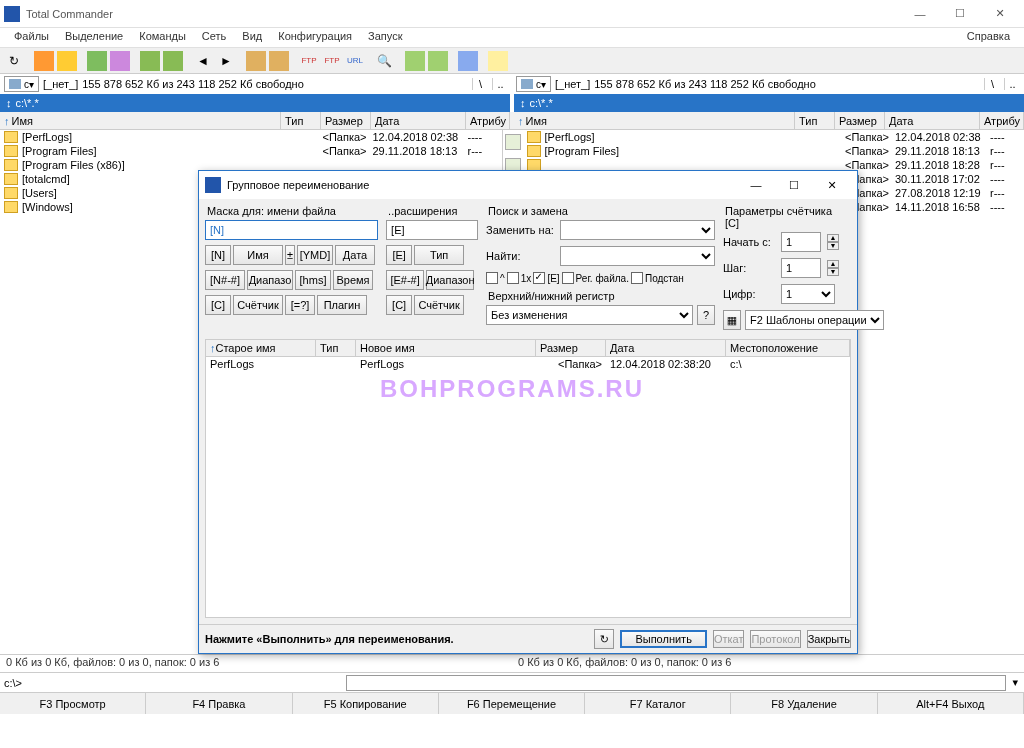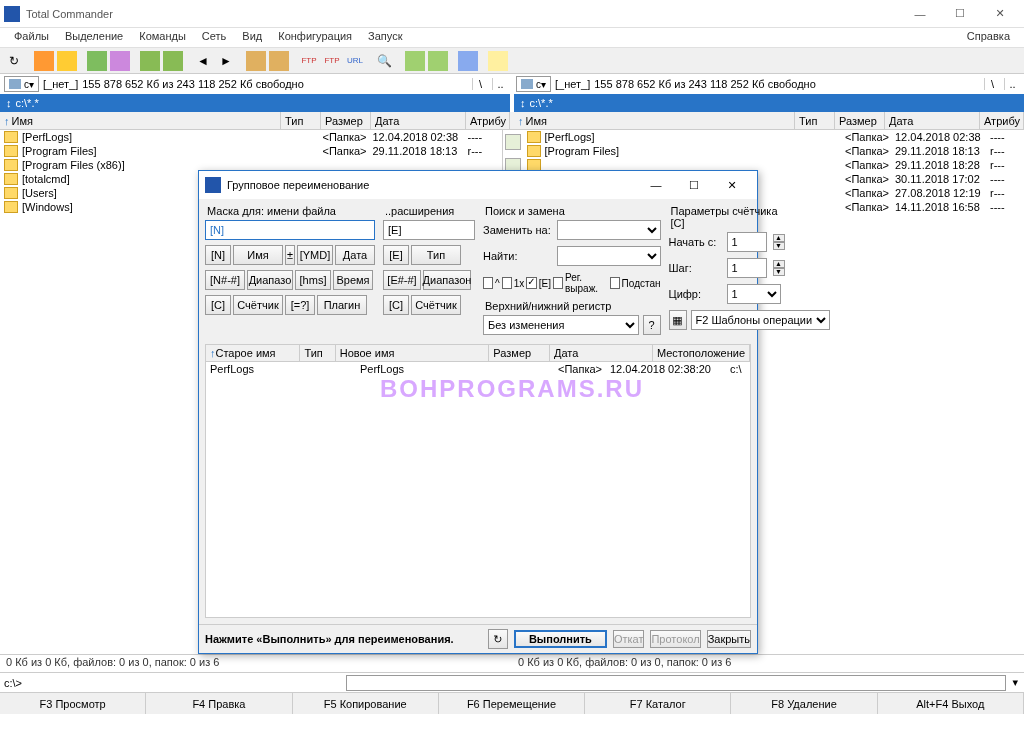--- a/index.html
+++ b/index.html
@@ -38,21 +38,21 @@
 .filerow .fattr { width: 30px; }
 .statusbar { height: 18px; display: flex; border-top: 1px solid #ccc; }
 .statushalf { flex: 1; padding: 1px 6px; font-size: 11px; color: #333; }
 .cmdbar { height: 20px; display: flex; align-items: center; padding: 0 4px; gap: 4px; border-top: 1px solid #ccc; }
 .cmdlbl { padding: 0 320px 0 0; }
 .cmdinput { flex: 1; border: 1px solid #999; height: 16px; background: #fff; }
 .fnbar { height: 22px; display: flex; border-top: 1px solid #ccc; }
 .fnbtn { flex: 1; border-right: 1px solid #ccc; display: flex; align-items: center; justify-content: center; font-size: 11px; background: #f0f0f0; }
 
 
-.dialog { position: absolute; left: 198px; top: 170px; width: 560px; height: 484px; background: #f0f0f0; border: 1px solid #2874c7; box-shadow: 2px 2px 8px rgba(0,0,0,0.3); display: flex; flex-direction: column; }
+.dialog { position: absolute; left: 198px; top: 170px; width: 660px; height: 484px; background: #f0f0f0; border: 1px solid #2874c7; box-shadow: 2px 2px 8px rgba(0,0,0,0.3); display: flex; flex-direction: column; }
 .dlgtitle { height: 28px; background: #fff; display: flex; align-items: center; padding: 0 6px; }
 .dlgtitle .icon { width: 16px; height: 16px; background: #2255aa; margin-right: 6px; }
 .dlgtitle .t { flex: 1; }
 .dlgtitle .winbtn { width: 38px; height: 22px; display: flex; align-items: center; justify-content: center; }
 .dlgbody { padding: 6px; display: flex; flex-direction: column; flex: 1; }
 .dlgrow1 { display: flex; gap: 8px; }
 .dlggroup { display: flex; flex-direction: column; gap: 3px; }
 .dlglbl { font-size: 11px; padding: 0 2px; }
 .dlginput { border: 1px solid #2874c7; background: #fff; height: 20px; padding: 0 4px; font-size: 11px; }
 .dlginput.small { border: 1px solid #999; }
@@ -63,21 +63,21 @@
 .chkbox { width: 12px; height: 12px; border: 1px solid #666; background: #fff; display: inline-block; }
 .chkbox.checked::after { content: "✓"; font-size: 10px; position: relative; top: -2px; }
 .listhdr { display: flex; background: #f0f0f0; border: 1px solid #ccc; height: 18px; margin-top: 6px; }
 .listhdr .lcol { border-right: 1px solid #ccc; padding: 1px 4px; font-size: 11px; display: flex; align-items: center; }
 .listbody { flex: 1; background: #fff; border: 1px solid #ccc; border-top: none; }
 .listrow { display: flex; padding: 1px 0; font-size: 11px; }
 .listrow .lcol { padding: 0 4px; }
 .dlgfooter { display: flex; align-items: center; padding: 4px 6px; gap: 6px; border-top: 1px solid #ccc; }
 .dlgfooter .hint { flex: 1; font-size: 11px; font-weight: bold; }
 .footerbtn { border: 1px solid #999; background: linear-gradient(#fafafa,#e6e6e6); padding: 2px 0; font-size: 11px; }
-.footerbtn.primary { border: 2px solid #2874c7; font-weight: bold; padding: 1px 13px; }
+.footerbtn.primary { border: 2px solid #2874c7; font-weight: normal; padding: 1px 13px; }
 .footerbtn:disabled { color: #999; }
 .watermark { position: absolute; left: 50%; top: 375px; transform: translateX(-50%); font-size: 24px; font-weight: bold; color: #d8a8ff; text-shadow: 0 0 3px #fff; letter-spacing: 2px; pointer-events: none; }
 .spinner { display: inline-flex; flex-direction: column; margin-left: 2px; }
 .spinner .sp { width: 12px; height: 8px; border: 1px solid #999; font-size: 7px; text-align: center; line-height: 6px; background: #eee; }
 select.dlgsel { border: 1px solid #999; background: #fff; height: 20px; font-size: 11px; }
 .mid-icons { display: flex; flex-direction: column; align-items: center; gap: 8px; padding: 4px 2px; width: 20px; }
 .mid-icons .ic { width: 16px; height: 16px; border: 1px solid #aaa; background: #e6f0d8; }
 </style>
 </head>
 <body>
@@ -376,21 +376,21 @@
             <select class="dlgsel" style="flex:1"></select>
           </div>
         <div class="fieldrow">
             <label>Найти:</label>
             <select class="dlgsel" style="flex:1"></select>
           </div>
         <div class="fieldrow" style="font-size:10px;gap:2px">
           <span class="chkbox"></span>^
           <span class="chkbox"></span><span>1x</span>
           <span class="chkbox checked"></span><span>[E]</span>
-          <span class="chkbox"></span><span>Рег. выраж.</span>
+          <span class="chkbox"></span><span>Рег. файла.</span>
           <span class="chkbox"></span><span>Подстан</span>
         </div>
         <div class="dlglbl">Верхний/нижний регистр</div>
         <div class="fieldrow">
           <select class="dlgsel" style="flex:1"><option>Без изменения</option></select>
           <div class="dlgbtn" style="width:18px">?</div>
         </div>
       </div>
 
       <div class="dlggroup" style="width:128px">

